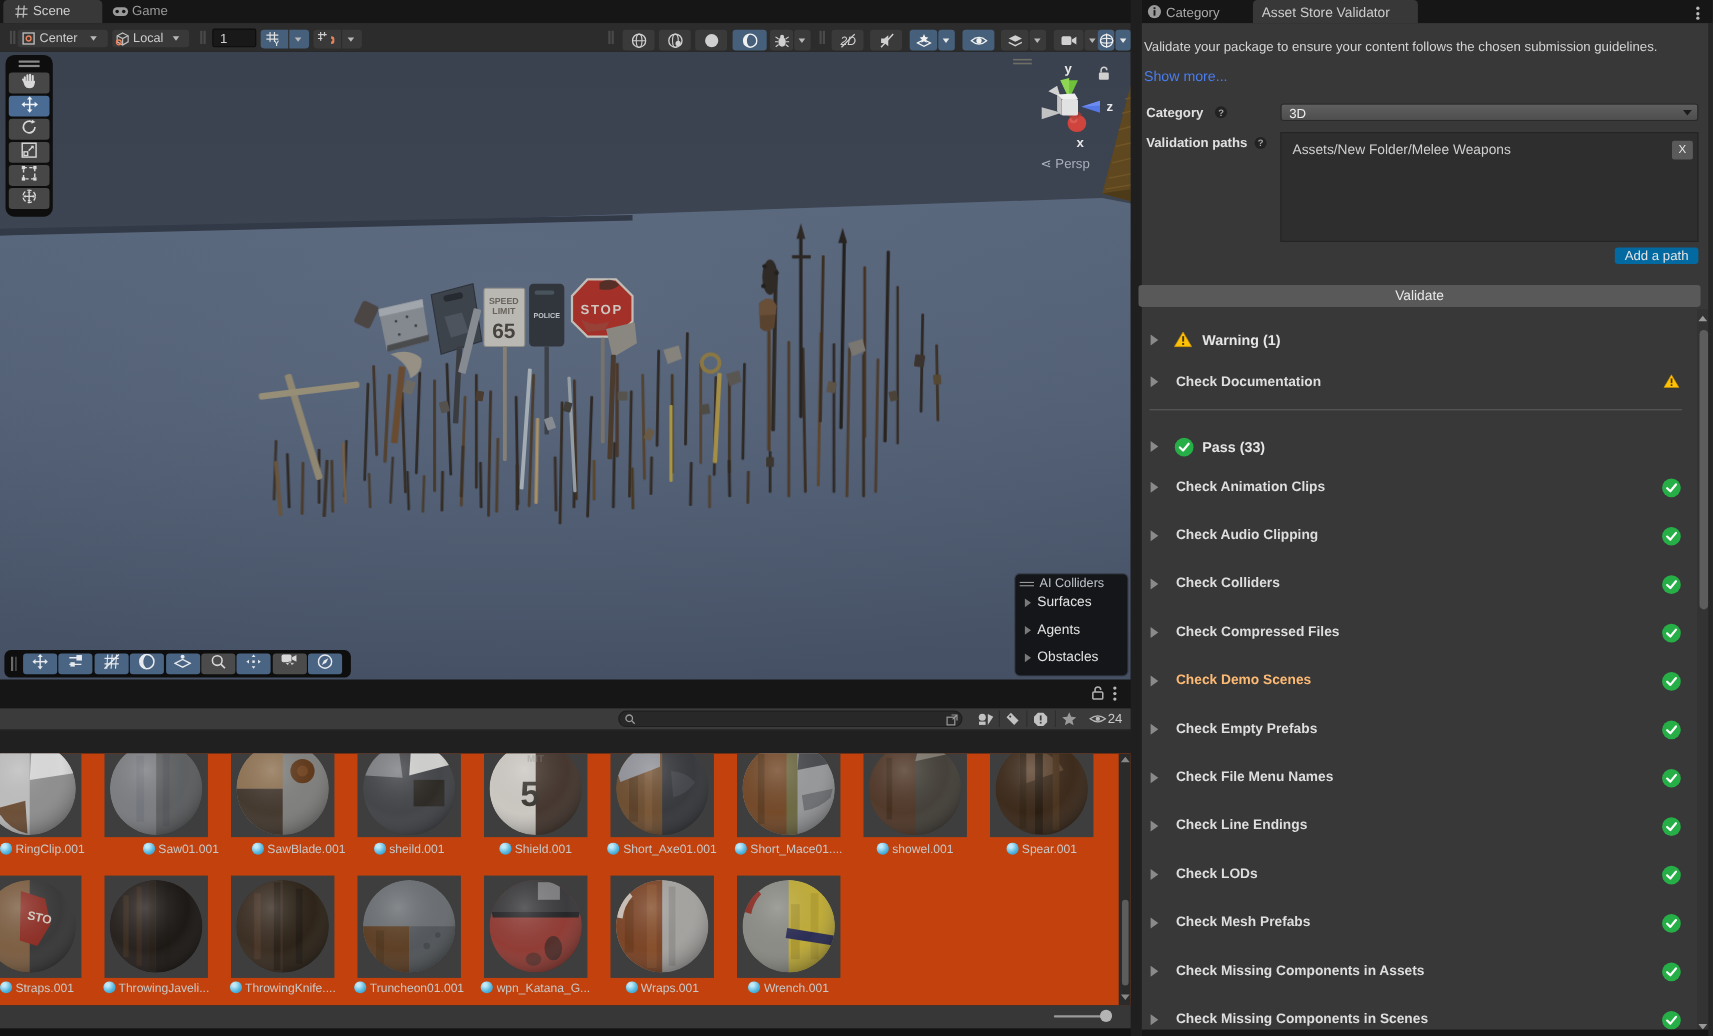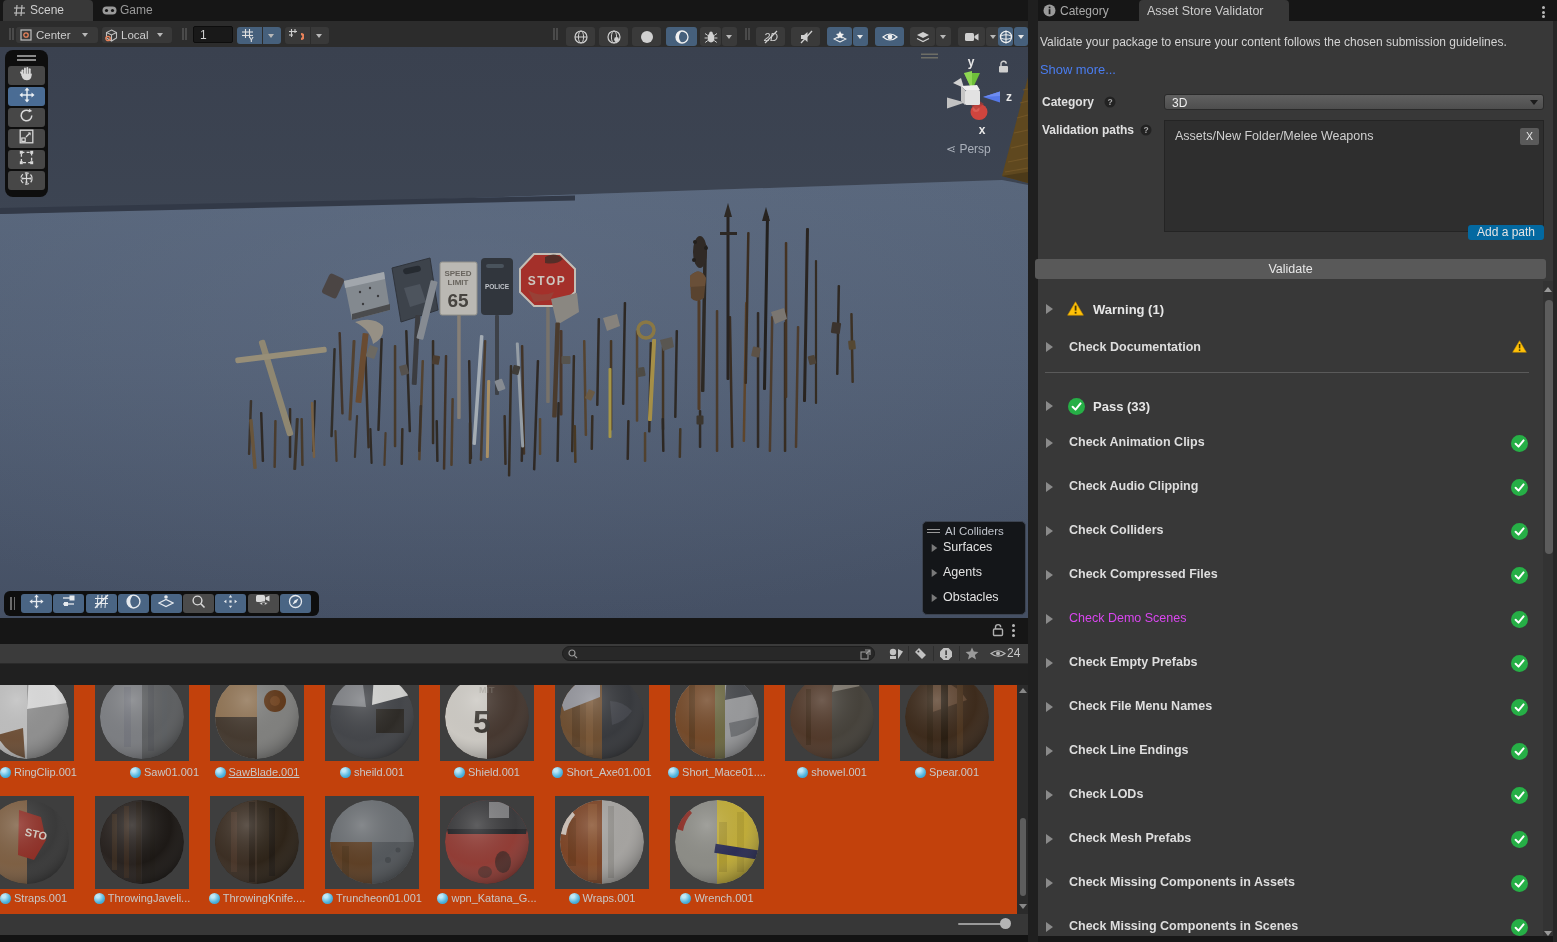--- a/index.html
+++ b/index.html
@@ -767,21 +767,21 @@
             <rect x="719" y="822" width="8" height="50" fill="#a4922f" opacity="0.7"></rect>
             <rect x="737" y="812" width="7" height="60" fill="#ab9831" opacity="0.7"></rect>
             <rect x="715" y="844" width="46" height="9" fill="#2c2e56" transform="rotate(9 717 848)"></rect>
             <path d="M717 842 m-40 -13 a42 42 0 0 1 10 -22 l5 6 a34 34 0 0 0 -9 18 z" fill="#8e3028"></path>
           </g>
           <circle cx="717" cy="842" r="42" fill="url(#sphshade2)"></circle>
         </g>
    </svg>
    <div style="position:absolute;left:0px;width:114px;text-align:left;top:81px;font-size:11px;color:#c8c8c8;white-space:nowrap;overflow:hidden;"><span style="display:inline-block;width:11px;height:11px;border-radius:50%;background:radial-gradient(circle at 35% 30%, #bfe8f8 15%, #4fb3dd 60%, #2a8cbf);vertical-align:-1.5px;margin-right:3px;"></span>RingClip.001</div>
 <div style="position:absolute;left:85px;width:114px;text-align:right;top:81px;font-size:11px;color:#c8c8c8;white-space:nowrap;overflow:hidden;"><span style="display:inline-block;width:11px;height:11px;border-radius:50%;background:radial-gradient(circle at 35% 30%, #bfe8f8 15%, #4fb3dd 60%, #2a8cbf);vertical-align:-1.5px;margin-right:3px;"></span>Saw01.001</div>
-<div style="position:absolute;left:200px;width:114px;text-align:center;top:81px;font-size:11px;color:#c8c8c8;white-space:nowrap;overflow:hidden;text-decoration:underline;"><span style="display:inline-block;width:11px;height:11px;border-radius:50%;background:radial-gradient(circle at 35% 30%, #bfe8f8 15%, #4fb3dd 60%, #2a8cbf);vertical-align:-1.5px;margin-right:3px;"></span>SawBlade.001</div>
+<div style="position:absolute;left:200px;width:114px;text-align:right;top:81px;font-size:11px;color:#c8c8c8;white-space:nowrap;overflow:hidden;"><span style="display:inline-block;width:11px;height:11px;border-radius:50%;background:radial-gradient(circle at 35% 30%, #bfe8f8 15%, #4fb3dd 60%, #2a8cbf);vertical-align:-1.5px;margin-right:3px;"></span>SawBlade.001</div>
 <div style="position:absolute;left:315px;width:114px;text-align:center;top:81px;font-size:11px;color:#c8c8c8;white-space:nowrap;overflow:hidden;"><span style="display:inline-block;width:11px;height:11px;border-radius:50%;background:radial-gradient(circle at 35% 30%, #bfe8f8 15%, #4fb3dd 60%, #2a8cbf);vertical-align:-1.5px;margin-right:3px;"></span>sheild.001</div>
 <div style="position:absolute;left:430px;width:114px;text-align:center;top:81px;font-size:11px;color:#c8c8c8;white-space:nowrap;overflow:hidden;"><span style="display:inline-block;width:11px;height:11px;border-radius:50%;background:radial-gradient(circle at 35% 30%, #bfe8f8 15%, #4fb3dd 60%, #2a8cbf);vertical-align:-1.5px;margin-right:3px;"></span>Shield.001</div>
 <div style="position:absolute;left:545px;width:114px;text-align:center;top:81px;font-size:11px;color:#c8c8c8;white-space:nowrap;overflow:hidden;"><span style="display:inline-block;width:11px;height:11px;border-radius:50%;background:radial-gradient(circle at 35% 30%, #bfe8f8 15%, #4fb3dd 60%, #2a8cbf);vertical-align:-1.5px;margin-right:3px;"></span>Short_Axe01.001</div>
 <div style="position:absolute;left:660px;width:114px;text-align:center;top:81px;font-size:11px;color:#c8c8c8;white-space:nowrap;overflow:hidden;"><span style="display:inline-block;width:11px;height:11px;border-radius:50%;background:radial-gradient(circle at 35% 30%, #bfe8f8 15%, #4fb3dd 60%, #2a8cbf);vertical-align:-1.5px;margin-right:3px;"></span>Short_Mace01....</div>
 <div style="position:absolute;left:775px;width:114px;text-align:center;top:81px;font-size:11px;color:#c8c8c8;white-space:nowrap;overflow:hidden;"><span style="display:inline-block;width:11px;height:11px;border-radius:50%;background:radial-gradient(circle at 35% 30%, #bfe8f8 15%, #4fb3dd 60%, #2a8cbf);vertical-align:-1.5px;margin-right:3px;"></span>showel.001</div>
 <div style="position:absolute;left:890px;width:114px;text-align:center;top:81px;font-size:11px;color:#c8c8c8;white-space:nowrap;overflow:hidden;"><span style="display:inline-block;width:11px;height:11px;border-radius:50%;background:radial-gradient(circle at 35% 30%, #bfe8f8 15%, #4fb3dd 60%, #2a8cbf);vertical-align:-1.5px;margin-right:3px;"></span>Spear.001</div>
 <div style="position:absolute;left:0px;width:114px;text-align:left;top:207px;font-size:11px;color:#c8c8c8;white-space:nowrap;overflow:hidden;"><span style="display:inline-block;width:11px;height:11px;border-radius:50%;background:radial-gradient(circle at 35% 30%, #bfe8f8 15%, #4fb3dd 60%, #2a8cbf);vertical-align:-1.5px;margin-right:3px;"></span>Straps.001</div>
 <div style="position:absolute;left:85px;width:114px;text-align:center;top:207px;font-size:11px;color:#c8c8c8;white-space:nowrap;overflow:hidden;"><span style="display:inline-block;width:11px;height:11px;border-radius:50%;background:radial-gradient(circle at 35% 30%, #bfe8f8 15%, #4fb3dd 60%, #2a8cbf);vertical-align:-1.5px;margin-right:3px;"></span>ThrowingJaveli...</div>
 <div style="position:absolute;left:200px;width:114px;text-align:center;top:207px;font-size:11px;color:#c8c8c8;white-space:nowrap;overflow:hidden;"><span style="display:inline-block;width:11px;height:11px;border-radius:50%;background:radial-gradient(circle at 35% 30%, #bfe8f8 15%, #4fb3dd 60%, #2a8cbf);vertical-align:-1.5px;margin-right:3px;"></span>ThrowingKnife....</div>
 <div style="position:absolute;left:315px;width:114px;text-align:center;top:207px;font-size:11px;color:#c8c8c8;white-space:nowrap;overflow:hidden;"><span style="display:inline-block;width:11px;height:11px;border-radius:50%;background:radial-gradient(circle at 35% 30%, #bfe8f8 15%, #4fb3dd 60%, #2a8cbf);vertical-align:-1.5px;margin-right:3px;"></span>Truncheon01.001</div>
@@ -825,21 +825,21 @@
   </svg>
 <div class="abs" style="left:1164px;top:94px;width:380px;height:16px;background:linear-gradient(#606060,#4e4e4e);border:1px solid #2a2a2a;border-radius:3px;">
   <div class="abs" style="left:7px;top:0.5px;font-size:12px;color:#eeeeee;">3D</div>
   <div class="abs" style="left:365px;top:5px;width:0;height:0;border-top:5px solid #1c1c1c;border-left:4px solid transparent;border-right:4px solid transparent;"></div>
   </div>
 <div class="abs" style="left:1042px;top:123px;font-size:12px;font-weight:bold;color:#e0e0e0;">Validation paths</div>
 <svg class="abs" style="left:1140px;top:124px;" width="12" height="12" viewBox="0 0 12 12">
     <circle cx="6" cy="6" r="5.5" fill="#222"></circle>
     <text x="6" y="9" font-size="8.5" fill="#aaa" text-anchor="middle" font-weight="bold">?</text>
   </svg>
-<div class="abs" style="left:1164px;top:120px;width:380px;height:112px;background:#2e2e2e;border:1px solid #242424;padding-left:44px;">
+<div class="abs" style="left:1164px;top:120px;width:380px;height:100px;background:#2e2e2e;border:1px solid #242424;padding-left:44px;">
   <div class="abs" style="left:10px;top:8px;font-size:12.5px;color:#cfcfcf;">Assets/New Folder/Melee Weapons</div>
   <div class="abs" style="left:355px;top:7px;width:19px;height:17px;background:#5a5a5a;border-radius:2px;text-align:center;line-height:17px;font-size:10.5px;color:#e8e8e8;">X</div>
   </div>
 <div class="abs" style="left:1468px;top:225px;width:76px;height:15px;background:#0369a1;border-radius:3px;text-align:center;line-height:15px;font-size:12px;color:#e4e4e4;">Add a path</div>
 <div class="abs" style="left:1035px;top:259px;width:511px;height:20px;background:#595959;border-radius:3px;text-align:center;line-height:20px;font-size:12.5px;color:#e8e8e8;">Validate</div>
 <div style="position:absolute;left:1046px;top:304px;width:0;height:0;border-left:7px solid #8a8a8a;border-top:5px solid transparent;border-bottom:5px solid transparent;"></div>
 <svg style="position:absolute;left:1067px;top:301px;" width="17" height="15" viewBox="0 0 17 15">
     <path d="M8.5 0.8 L16.4 14.2 L0.6 14.2 Z" fill="#ffc107" stroke="#c89000" stroke-width="0.6"></path>
     <rect x="7.7" y="4.6" width="1.8" height="5" fill="#4a3a00"></rect>
     <rect x="7.7" y="10.8" width="1.8" height="1.8" fill="#4a3a00"></rect>
@@ -877,21 +877,21 @@
 <svg style="position:absolute;left:1511.0px;top:522.5px;" width="17.0" height="17.0" viewBox="0 0 17 17">
     <path d="M4.6 8.8 L7.5 11.6 L12.6 5.4" stroke="#fff" stroke-width="2" fill="none" stroke-linecap="round" stroke-linejoin="round"></path>
   </svg>
 <div style="position:absolute;left:1046px;top:570px;width:0;height:0;border-left:7px solid #8a8a8a;border-top:5px solid transparent;border-bottom:5px solid transparent;"></div>
 <div style="position:absolute;left:1069px;top:567px;font-size:12.5px;font-weight:bold;color:#dedede;">Check Compressed Files</div>
 <div style="position:absolute;left:1511.0px;top:566.5px;width:17.0px;height:17.0px;border-radius:50%;background:#26af46;"></div>
 <svg style="position:absolute;left:1511.0px;top:566.5px;" width="17.0" height="17.0" viewBox="0 0 17 17">
     <path d="M4.6 8.8 L7.5 11.6 L12.6 5.4" stroke="#fff" stroke-width="2" fill="none" stroke-linecap="round" stroke-linejoin="round"></path>
   </svg>
 <div style="position:absolute;left:1046px;top:614px;width:0;height:0;border-left:7px solid #8a8a8a;border-top:5px solid transparent;border-bottom:5px solid transparent;"></div>
-<div style="position:absolute;left:1069px;top:611px;font-size:12.5px;font-weight:normal;color:#d946ef;">Check Demo Scenes</div>
+<div style="position:absolute;left:1069px;top:611px;font-size:12.5px;font-weight:bold;color:#fdba74;">Check Demo Scenes</div>
 <div style="position:absolute;left:1511.0px;top:610.5px;width:17.0px;height:17.0px;border-radius:50%;background:#26af46;"></div>
 <svg style="position:absolute;left:1511.0px;top:610.5px;" width="17.0" height="17.0" viewBox="0 0 17 17">
     <path d="M4.6 8.8 L7.5 11.6 L12.6 5.4" stroke="#fff" stroke-width="2" fill="none" stroke-linecap="round" stroke-linejoin="round"></path>
   </svg>
 <div style="position:absolute;left:1046px;top:658px;width:0;height:0;border-left:7px solid #8a8a8a;border-top:5px solid transparent;border-bottom:5px solid transparent;"></div>
 <div style="position:absolute;left:1069px;top:655px;font-size:12.5px;font-weight:bold;color:#dedede;">Check Empty Prefabs</div>
 <div style="position:absolute;left:1511.0px;top:654.5px;width:17.0px;height:17.0px;border-radius:50%;background:#26af46;"></div>
 <svg style="position:absolute;left:1511.0px;top:654.5px;" width="17.0" height="17.0" viewBox="0 0 17 17">
     <path d="M4.6 8.8 L7.5 11.6 L12.6 5.4" stroke="#fff" stroke-width="2" fill="none" stroke-linecap="round" stroke-linejoin="round"></path>
   </svg>

